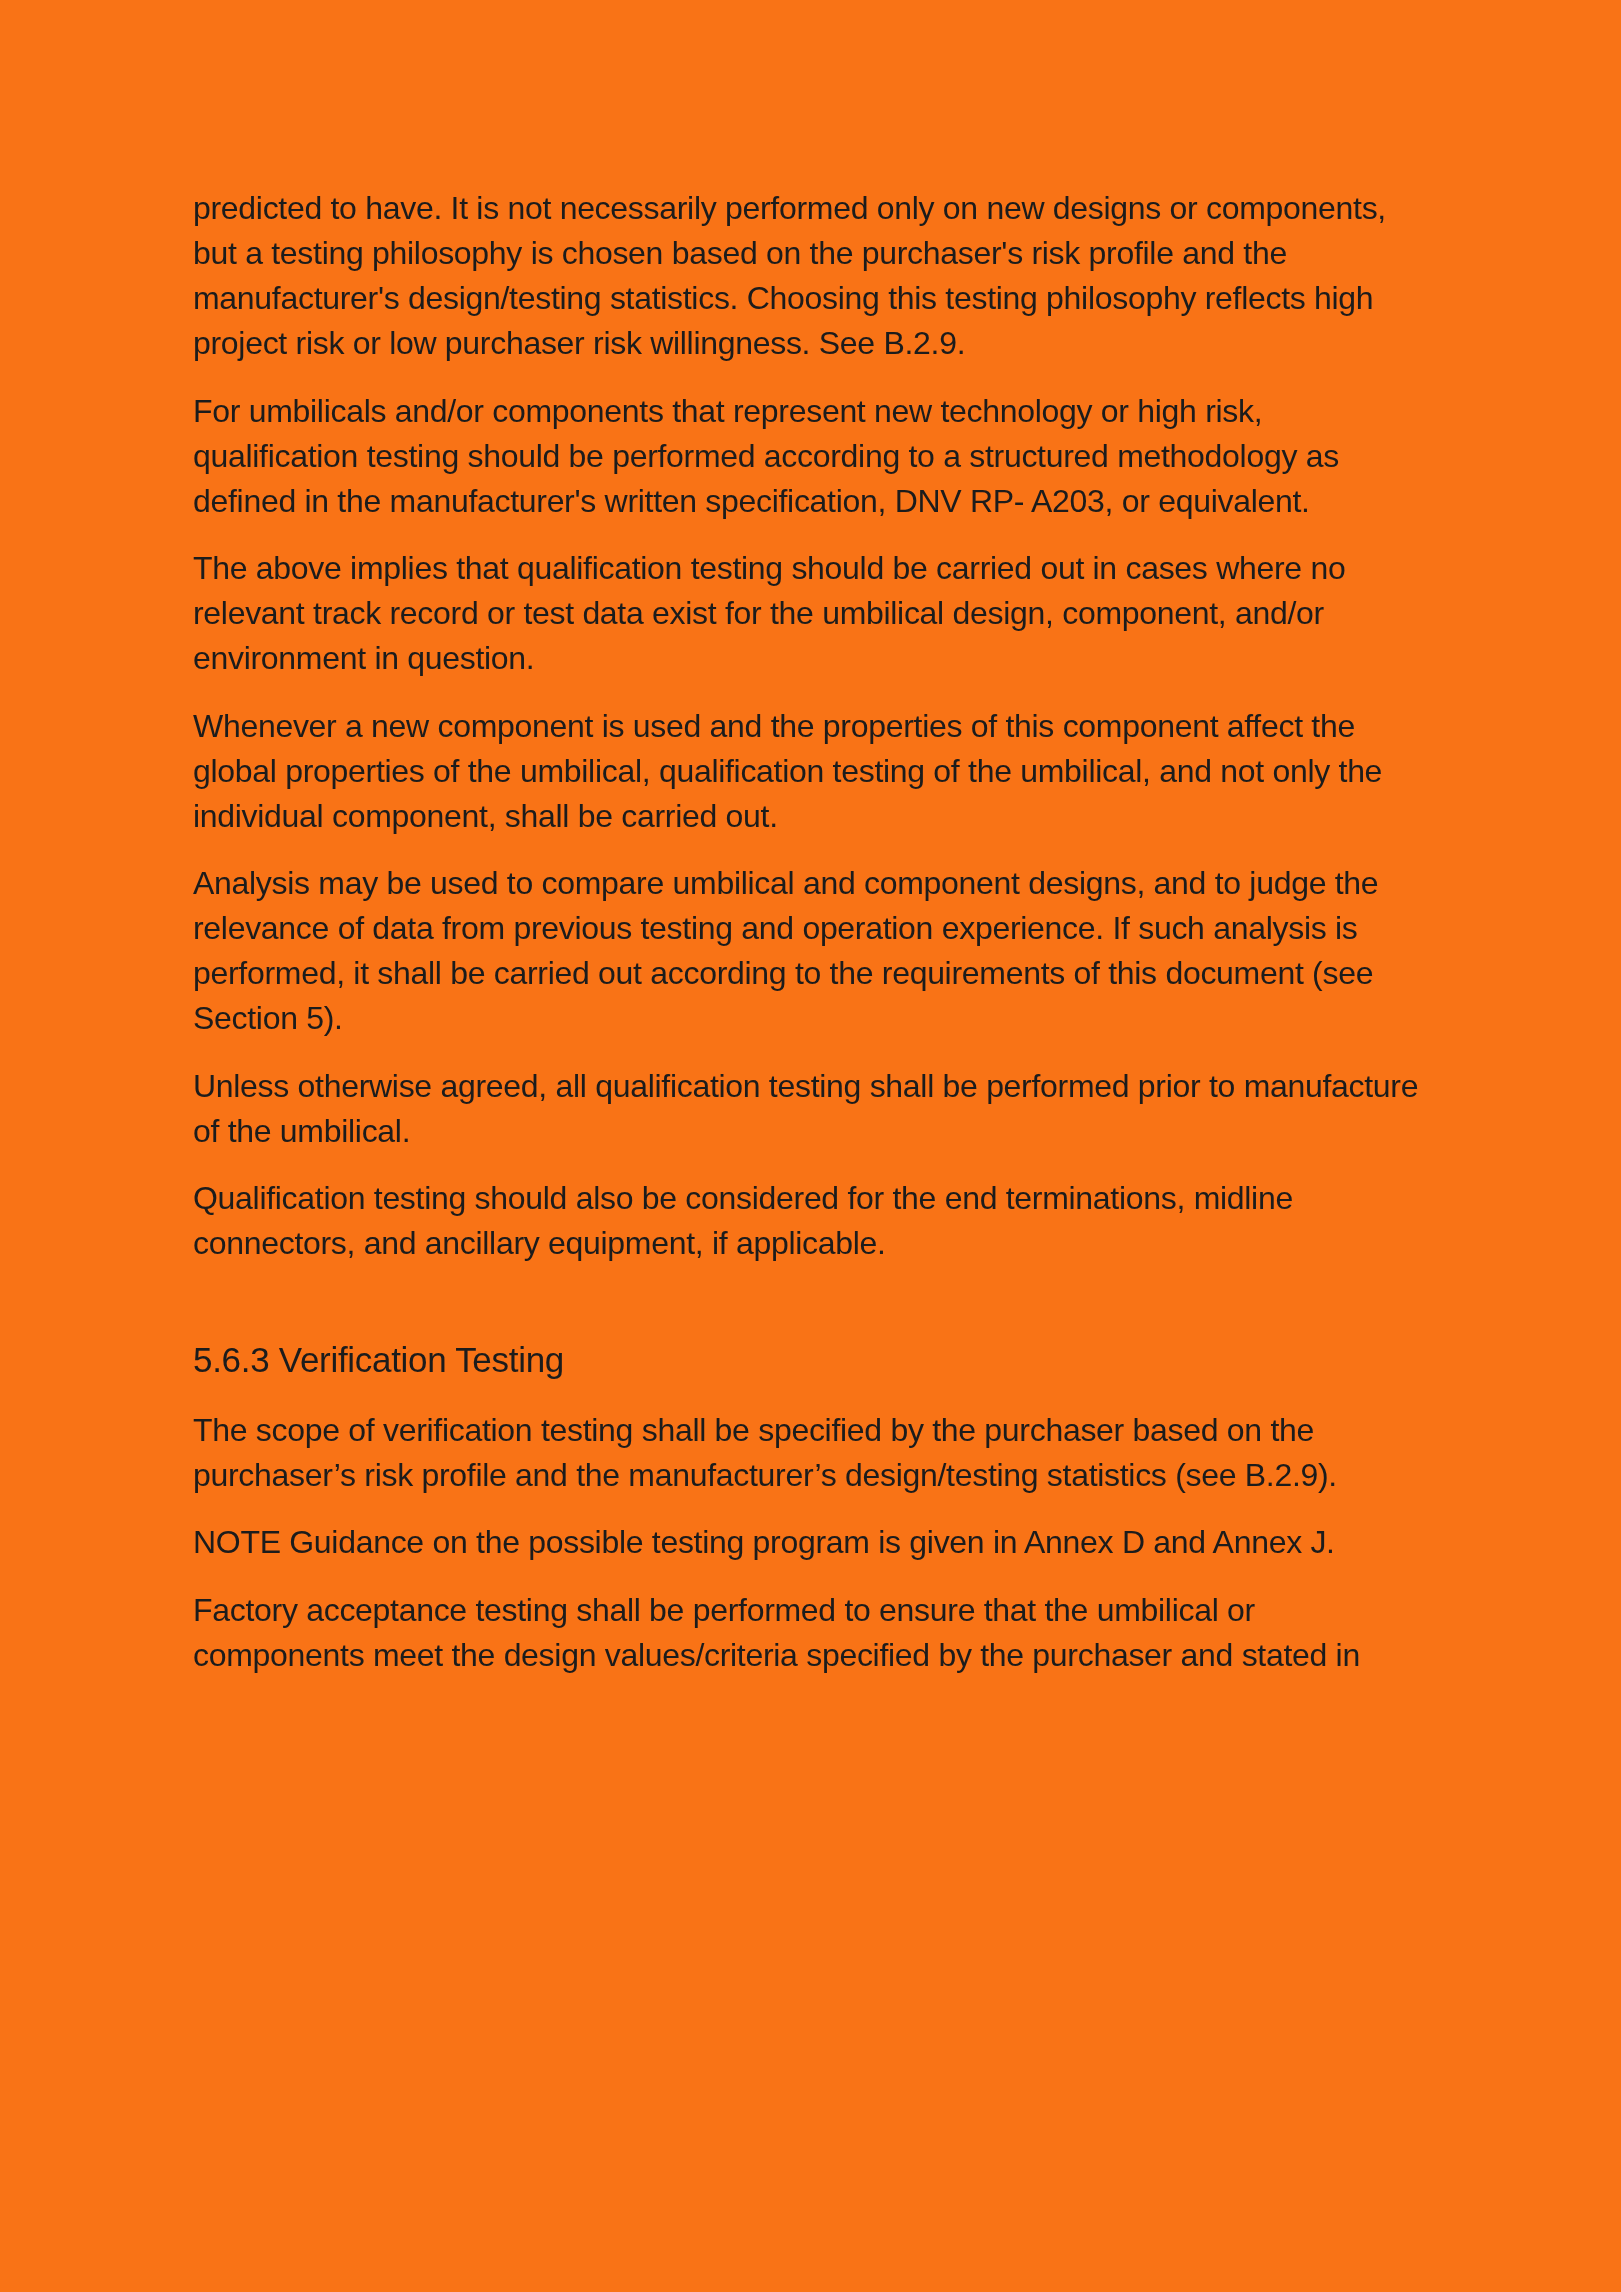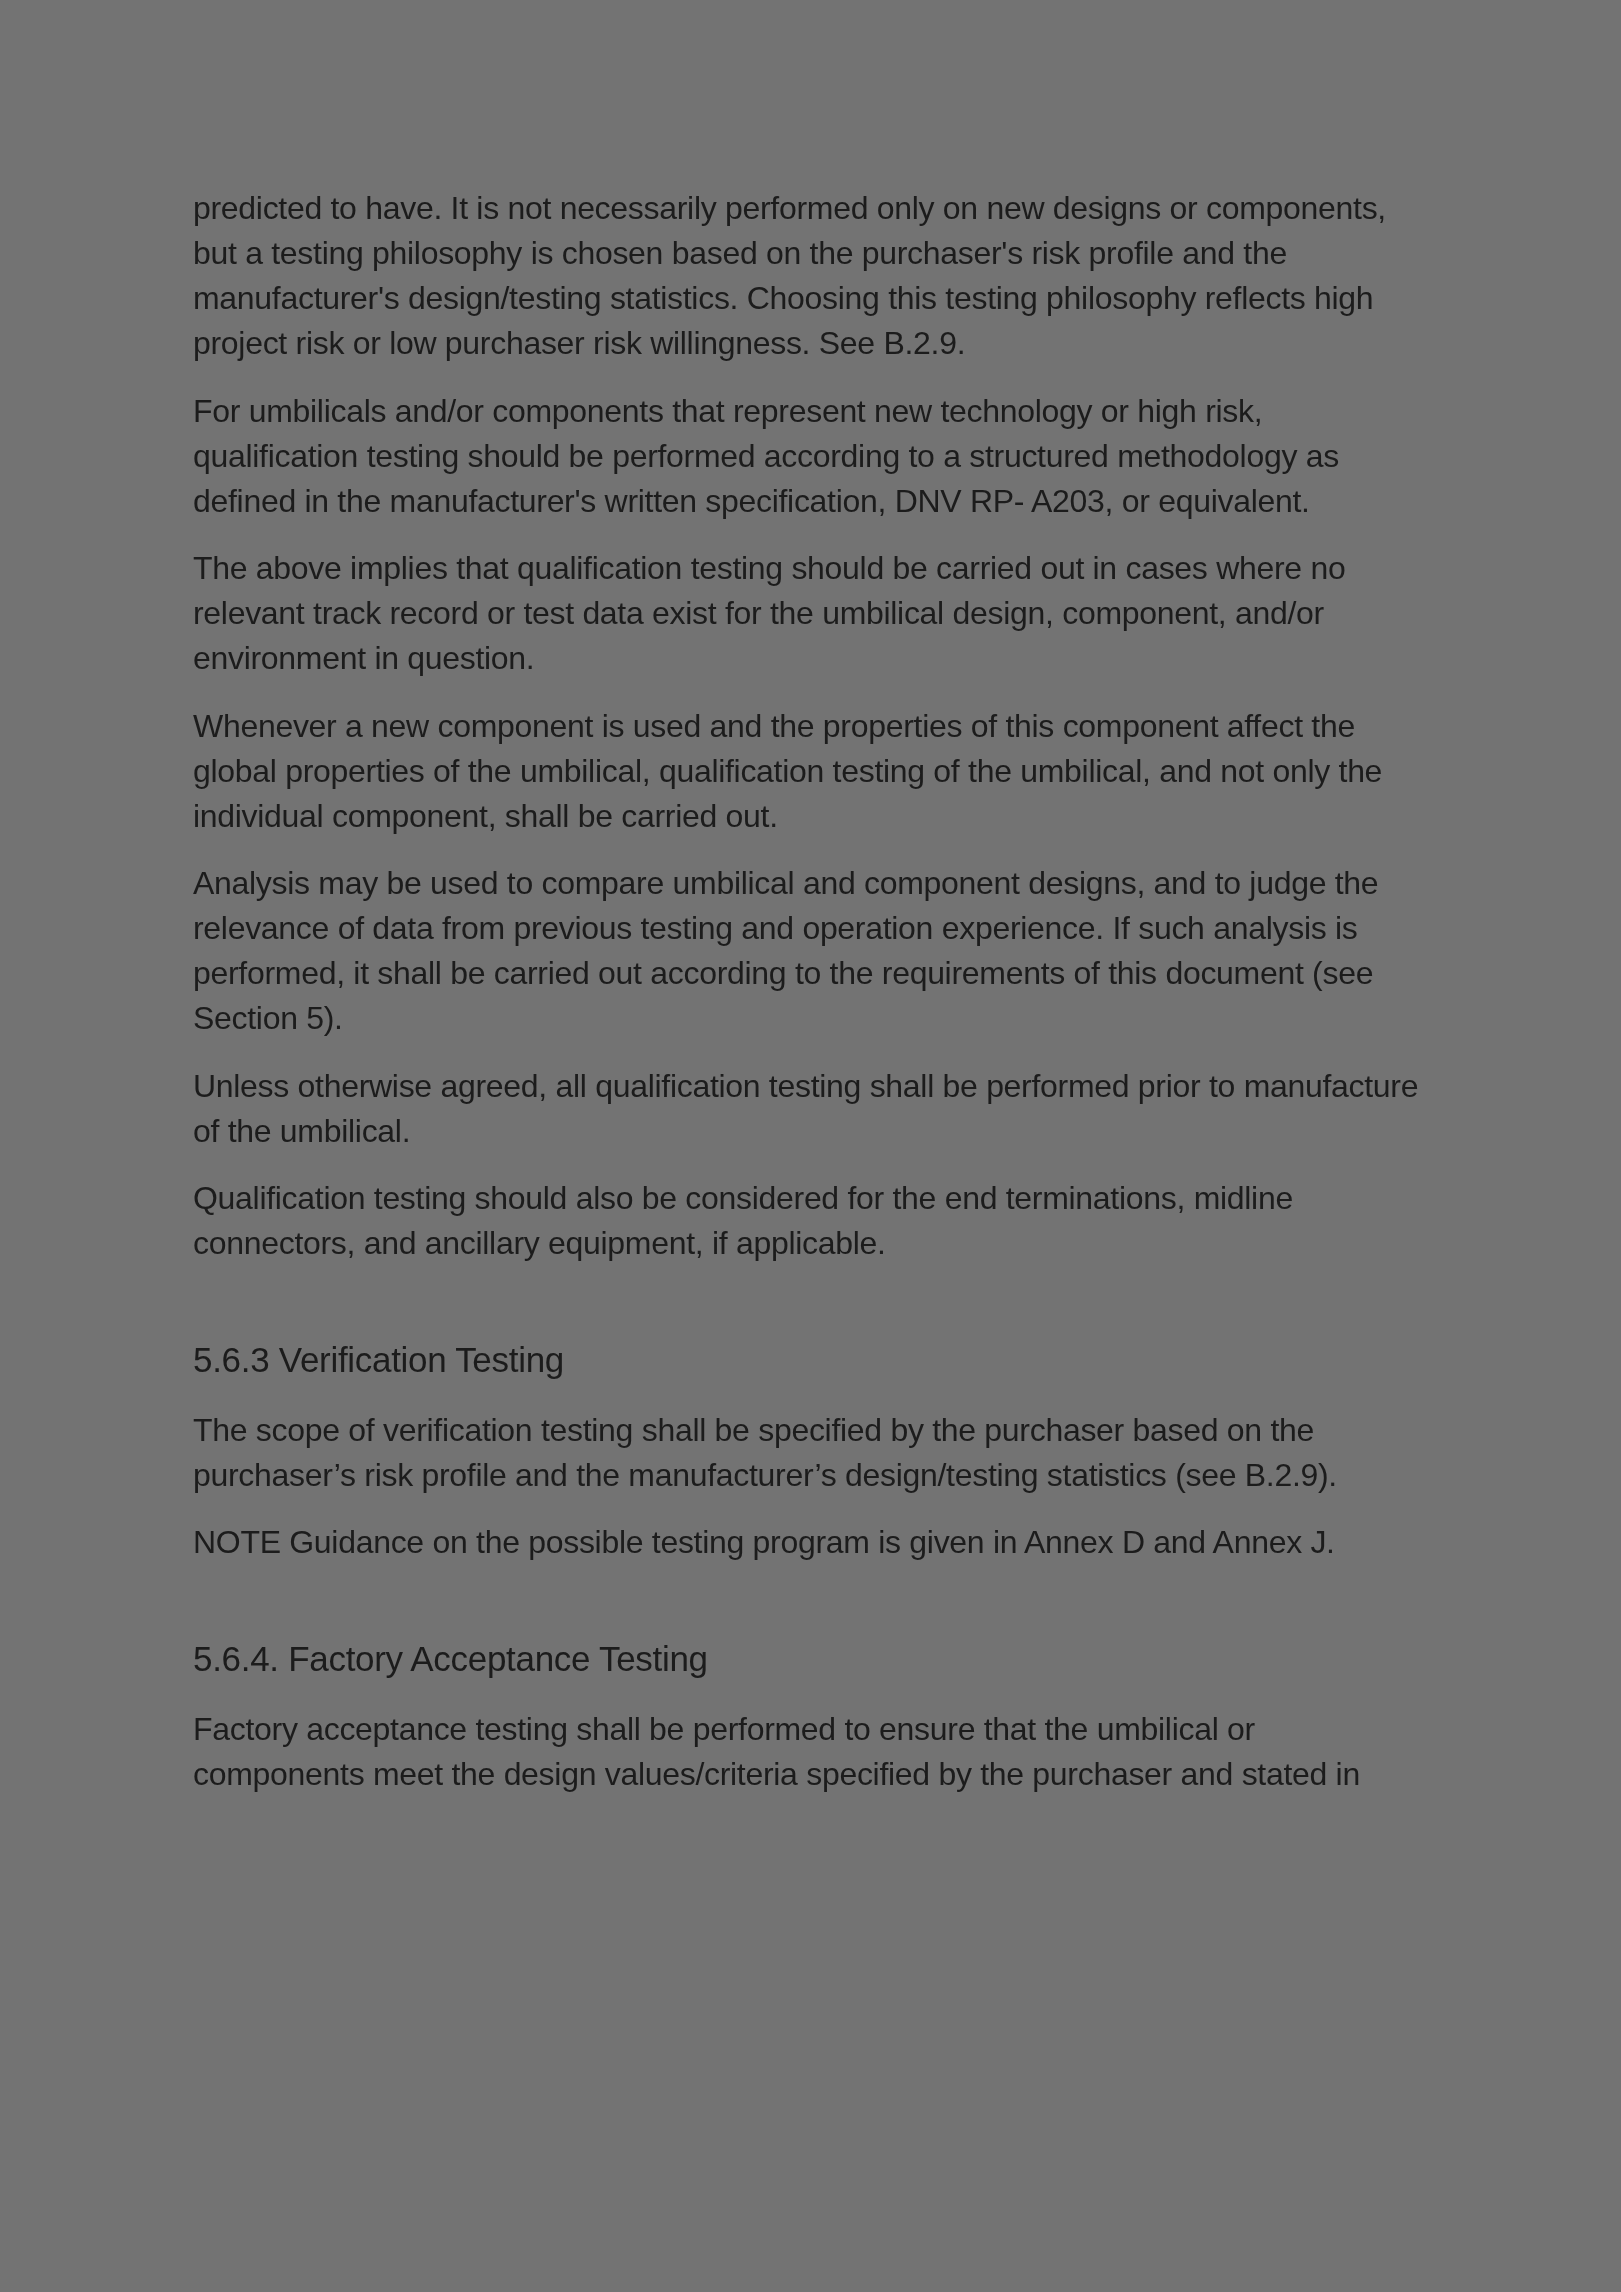--- a/index.html
+++ b/index.html
@@ -4,21 +4,21 @@
 <style>
   html, body {
     margin: 0;
     padding: 0;
     background: #ffffff;
   }
   .page {
     position: relative;
     width: 1621px;
     height: 2293px;
-    background: #737373;
+    background: #f97316;
     overflow: hidden;
     font-family: "Liberation Sans", "DejaVu Sans", sans-serif;
     color: #1c1c1c;
   }
   .content {
     position: absolute;
     top: 186px;
     left: 193px;
     width: 1237px;
   }
@@ -49,17 +49,16 @@
   <p class="paragraph">predicted to have. It is not necessarily performed only on new designs or components, but a testing philosophy is chosen based on the purchaser's risk profile and the manufacturer's design/testing statistics. Choosing this testing philosophy reflects high project risk or low purchaser risk willingness. See B.2.9.</p>
       <p class="paragraph">For umbilicals and/or components that represent new technology or high risk, qualification testing should be performed according to a structured methodology as defined in the manufacturer's written specification, DNV RP- A203, or equivalent.</p>
       <p class="paragraph">The above implies that qualification testing should be carried out in cases where no relevant track record or test data exist for the umbilical design, component, and/or environment in question.</p>
       <p class="paragraph">Whenever a new component is used and the properties of this component affect the global properties of the umbilical, qualification testing of the umbilical, and not only the individual component, shall be carried out.</p>
       <p class="paragraph">Analysis may be used to compare umbilical and component designs, and to judge the relevance of data from previous testing and operation experience. If such analysis is performed, it shall be carried out according to the requirements of this document (see Section 5).</p>
       <p class="paragraph">Unless otherwise agreed, all qualification testing shall be performed prior to manufacture of the umbilical.</p>
       <p class="paragraph">Qualification testing should also be considered for the end terminations, midline connectors, and ancillary equipment, if applicable.</p>
       <h3 class="heading">5.6.3 Verification Testing</h3>
       <p class="paragraph">The scope of verification testing shall be specified by the purchaser based on the purchaser’s risk profile and the manufacturer’s design/testing statistics (see B.2.9).</p>
       <p class="paragraph">NOTE Guidance on the possible testing program is given in Annex D and Annex J.</p>
-      <h3 class="heading">5.6.4. Factory Acceptance Testing</h3>
       <p class="paragraph">Factory acceptance testing shall be performed to ensure that the umbilical or components meet the design values/criteria specified by the purchaser and stated in</p>
     </div>
 </div>
 
 
 </body></html>

